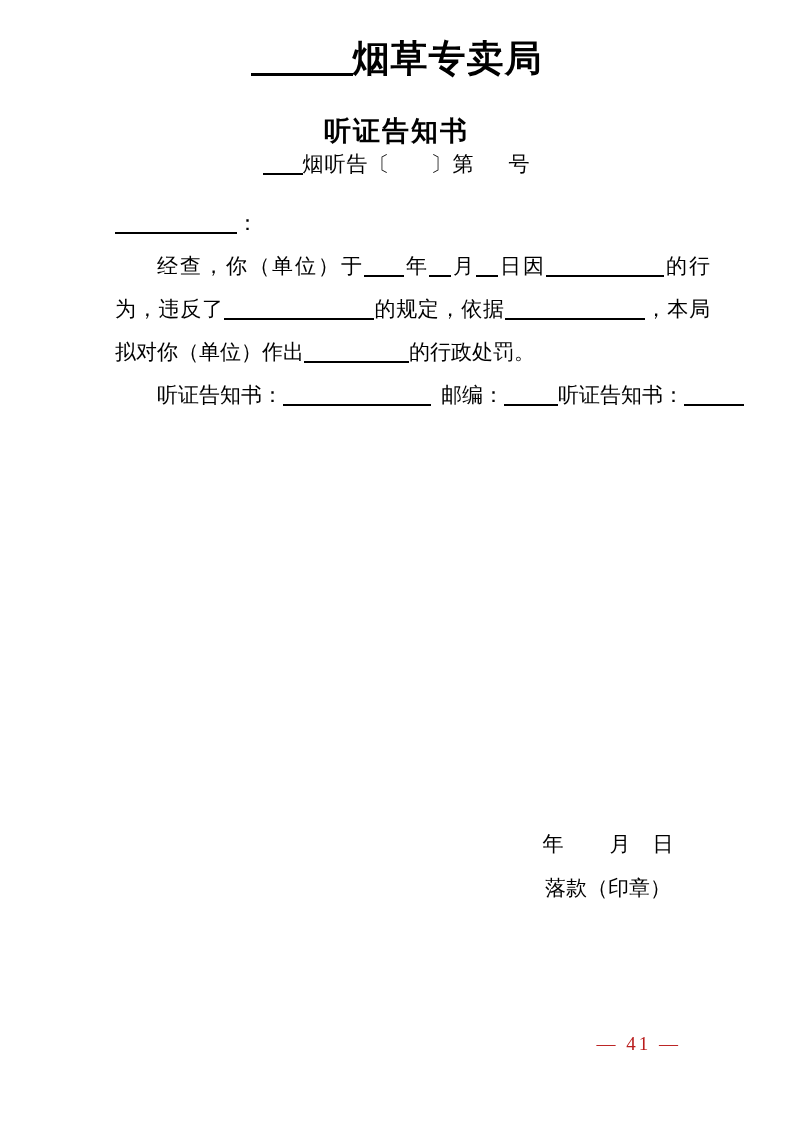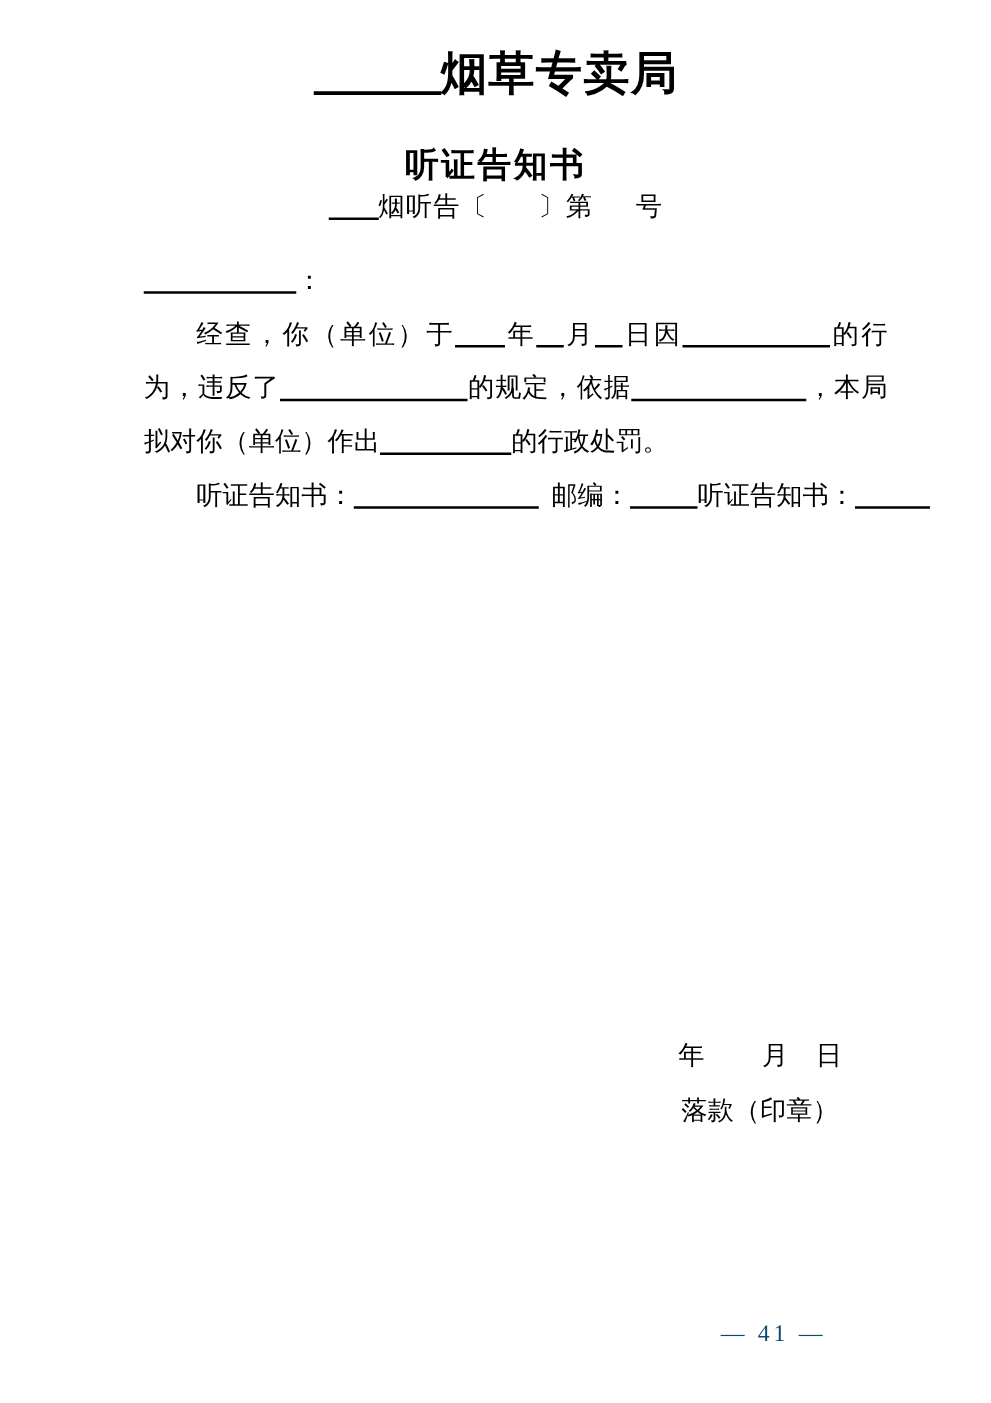--- a/index.html
+++ b/index.html
@@ -82,25 +82,24 @@
     text-align: center;
     font-size: 21px;
     line-height: 44px;
   }
   .sp-date-l { display: inline-block; width: 46px; }
   .sp-date-s { display: inline-block; width: 22px; }
   
   .page-no {
     position: absolute;
     top: 1033px;
-    right: 132px;
+    right: 112px;
     font-size: 19px;
-    color: #0c4a6e;
+    color: #b91c1c;
     letter-spacing: 3px;
-    margin-top: 24px;
   }
 </style>
 </head>
 <body>
 
 <div class="page">
 
   <div class="doc-title">
     <span class="title-blank"></span><span>烟草专卖局</span>
   </div>

